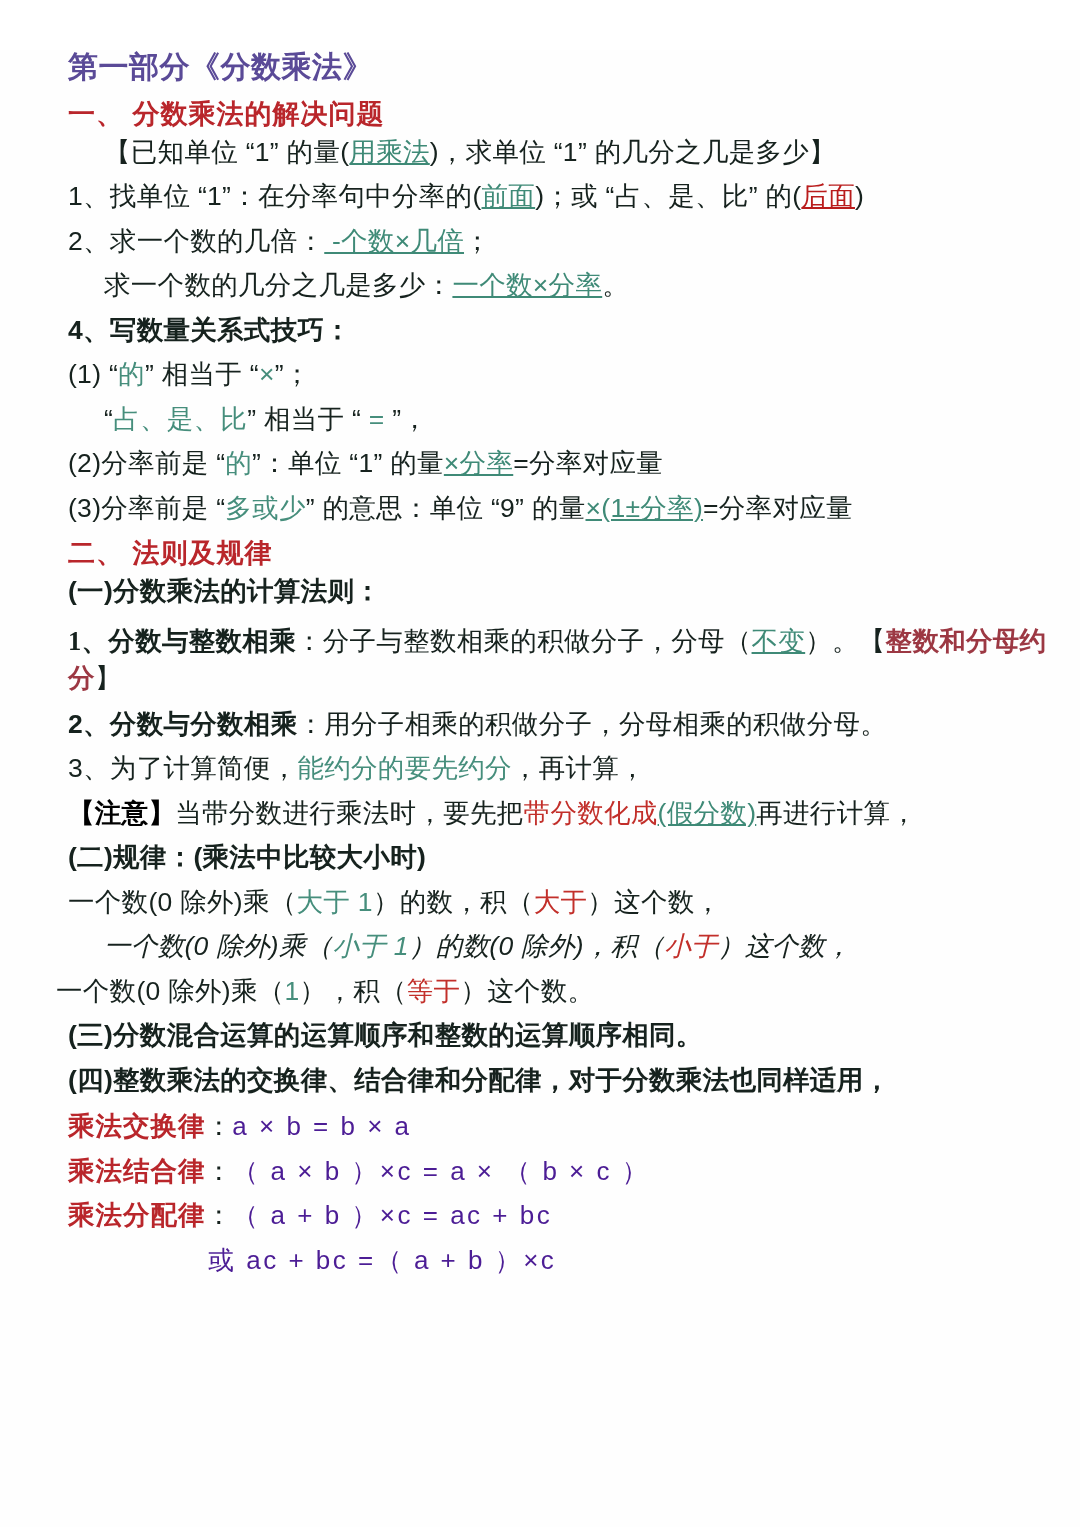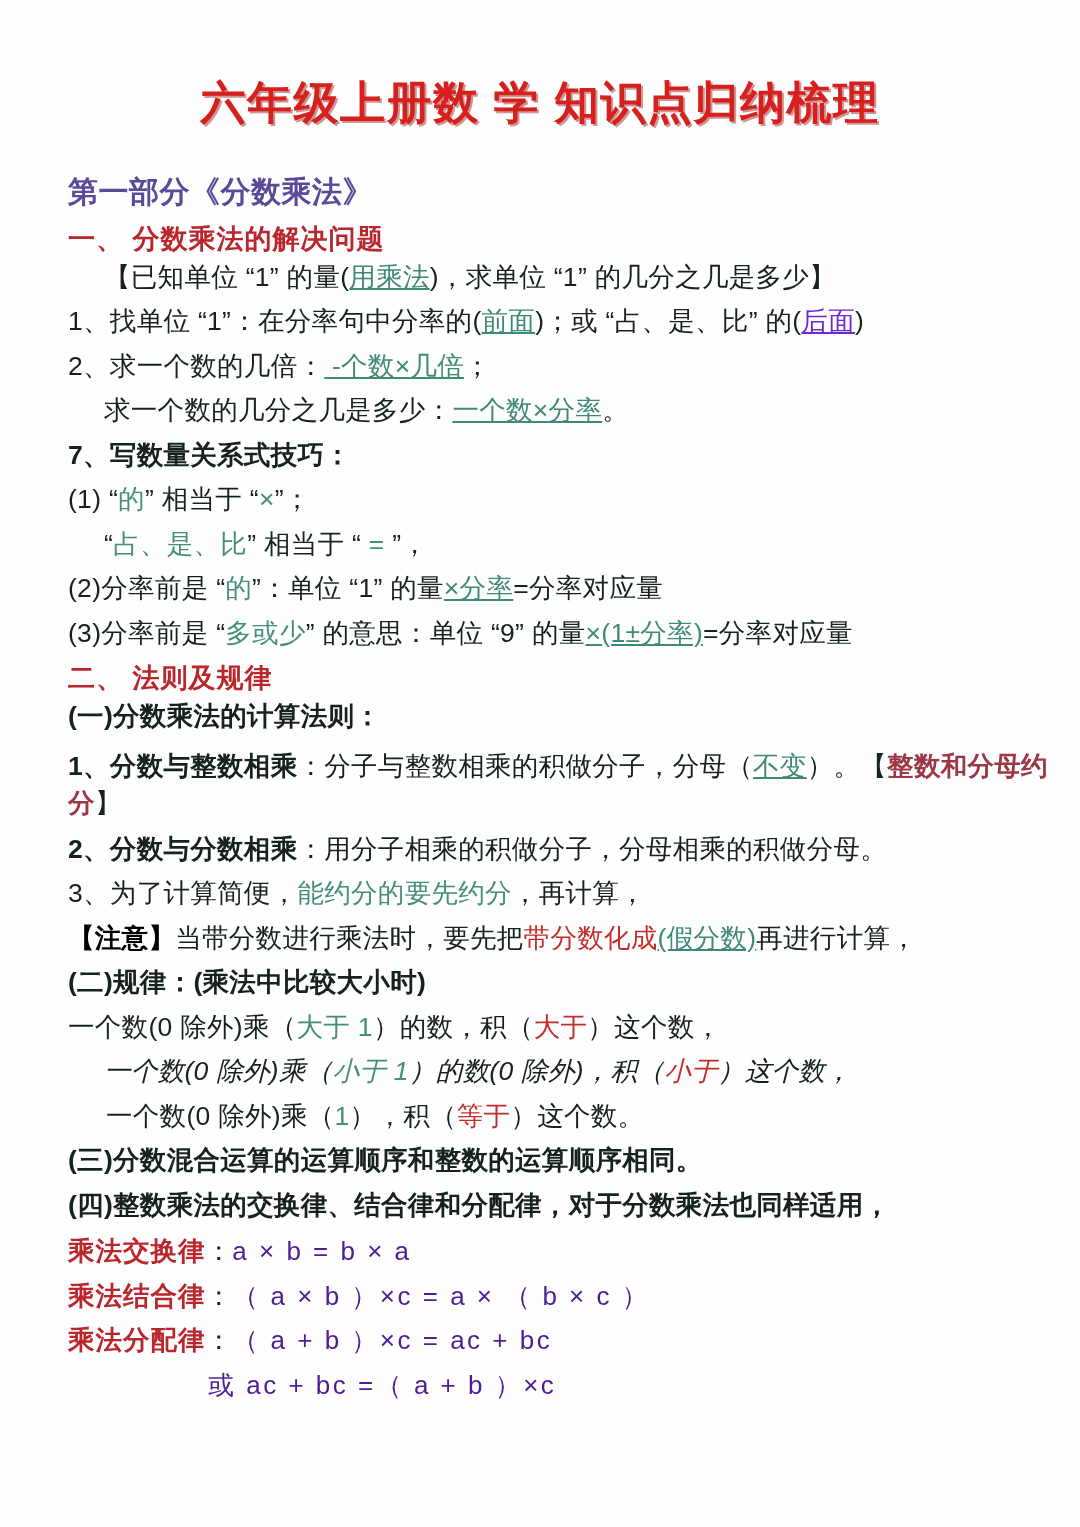--- a/index.html
+++ b/index.html
@@ -66,35 +66,34 @@
     white-space: nowrap;
     letter-spacing: 0.3px;
   }
   .line.indent1 { margin-left: 76px; }
   .line.indent3 { margin-left: 180px; }
   .line.wrapline { white-space: normal; }
 
   
   .teal        { color: #468e7c; }
   .teal-u      { color: #3f8a77; text-decoration: underline; text-underline-offset: 2px; }
-  .bluegrey-u  { color: #6d28d9; text-decoration: underline; text-underline-offset: 2px; }
+  .bluegrey-u  { color: #b91c1c; text-decoration: underline; text-underline-offset: 2px; }
   .red         { color: #c22f2a; }
   .maroon      { color: #9c3843; font-weight: bold; }
   .dark        { color: #16221e; }
   .bold        { font-weight: bold; }
   .formula     { color: #4c1d95; font-size: 26px; letter-spacing: 2.5px; }
   .lawname     { color: #b9262b; font-weight: bold; letter-spacing: 1px; }
   .tealbold    { color: #000000; font-weight: bold; }
 </style>
 </head>
 <body>
 
 <div class="page">
 
-  <h1 class="doc-title">六年级上册数 学 知识点归纳梳理</h1>
 
   <div class="part-heading">第一部分《分数乘法》</div>
 
   <div class="sec-heading">一、 分数乘法的解决问题</div>
 
   <div class="line indent1">
     <span class="dark">【已知单位 “1” 的量(</span><span class="teal-u">用乘法</span><span class="dark">)，求单位 “1” 的几分之几是多少】</span>
   </div>
 
   <div class="line">
@@ -102,21 +101,21 @@
   </div>
 
   <div class="line">
     <span class="dark">2、求一个数的几倍：</span><span class="teal-u"> -个数×几倍</span><span class="dark">；</span>
   </div>
 
   <div class="line indent1">
     <span class="dark">求一个数的几分之几是多少：</span><span class="teal-u">一个数×分率</span><span class="dark">。</span>
   </div>
 
-  <div class="line bold">7、写数量关系式技巧：</div>
+  <div class="line bold">4、写数量关系式技巧：</div>
 
   <div class="line">
     <span class="dark">(1) “</span><span class="teal">的</span><span class="dark">” 相当于 “</span><span class="teal">×</span><span class="dark">”；</span>
   </div>
 
   <div class="line indent1">
     <span class="dark">“</span><span class="teal">占、是、比</span><span class="dark">” 相当于 “ </span><span class="teal">=</span><span class="dark"> ”，</span>
   </div>
 
   <div class="line">
@@ -124,21 +123,21 @@
   </div>
 
   <div class="line">
     <span class="dark">(3)分率前是 “</span><span class="teal">多或少</span><span class="dark">” 的意思：单位 “9” 的量</span><span class="teal-u">×(1±分率)</span><span class="dark">=分率对应量</span>
   </div>
 
   <div class="sec-heading" style="margin-top:8px;">二、 法则及规律</div>
 
   <div class="line bold">(一)分数乘法的计算法则：</div>
 
-  <div class="line wrapline" style="line-height:1.42; padding-bottom:2px;">
+  <div class="line wrapline" style="line-height:1.42; padding-bottom:2px;font-family:Liberation Serif, serif;">
     <span class="dark bold">1、分数与整数相乘</span><span class="dark">：分子与整数相乘的积做分子，分母（</span><span class="teal-u">不变</span><span class="dark">）。【</span><span class="maroon">整</span><span class="maroon">数和分母约分</span><span class="dark">】</span>
   </div>
 
   <div class="line" style="padding-top:11px;">
     <span class="dark bold">2、分数与分数相乘</span><span class="dark">：用分子相乘的积做分子，分母相乘的积做分母。</span>
   </div>
 
   <div class="line">
     <span class="dark">3、为了计算简便，</span><span class="teal">能约分的要先约分</span><span class="dark">，再计算，</span>
   </div>
@@ -150,21 +149,21 @@
   <div class="line bold">(二)规律：(乘法中比较大小时)</div>
 
   <div class="line">
     <span class="dark">一个数(0 除外)乘（</span><span class="teal">大于 1</span><span class="dark">）的数，积（</span><span class="red">大于</span><span class="dark">）这个数，</span>
   </div>
 
   <div class="line indent1" style="font-style:italic;">
     <span class="dark">一个数(0 除外)乘（</span><span class="teal">小于 1</span><span class="dark">）的数(0 除外)，积（</span><span class="red">小于</span><span class="dark">）这个数，</span>
   </div>
 
-  <div class="line indent1" style="margin-left:78px;">
+  <div class="line indent1" style="margin-left:28px;">
     <span class="dark">一个数(0 除外)乘（</span><span class="teal">1</span><span class="dark">），积（</span><span class="red">等于</span><span class="dark">）这个数。</span>
   </div>
 
   <div class="line bold">(三)分数混合运算的运算顺序和整数的运算顺序相同。</div>
 
   <div class="line bold">(四)整数乘法的交换律、结合律和分配律，对于分数乘法也同样适用，</div>
 
   <div class="line" style="padding-top:11px;">
     <span class="lawname">乘法交换律</span><span class="dark">：</span><span class="formula">a × b = b × a</span>
   </div>

